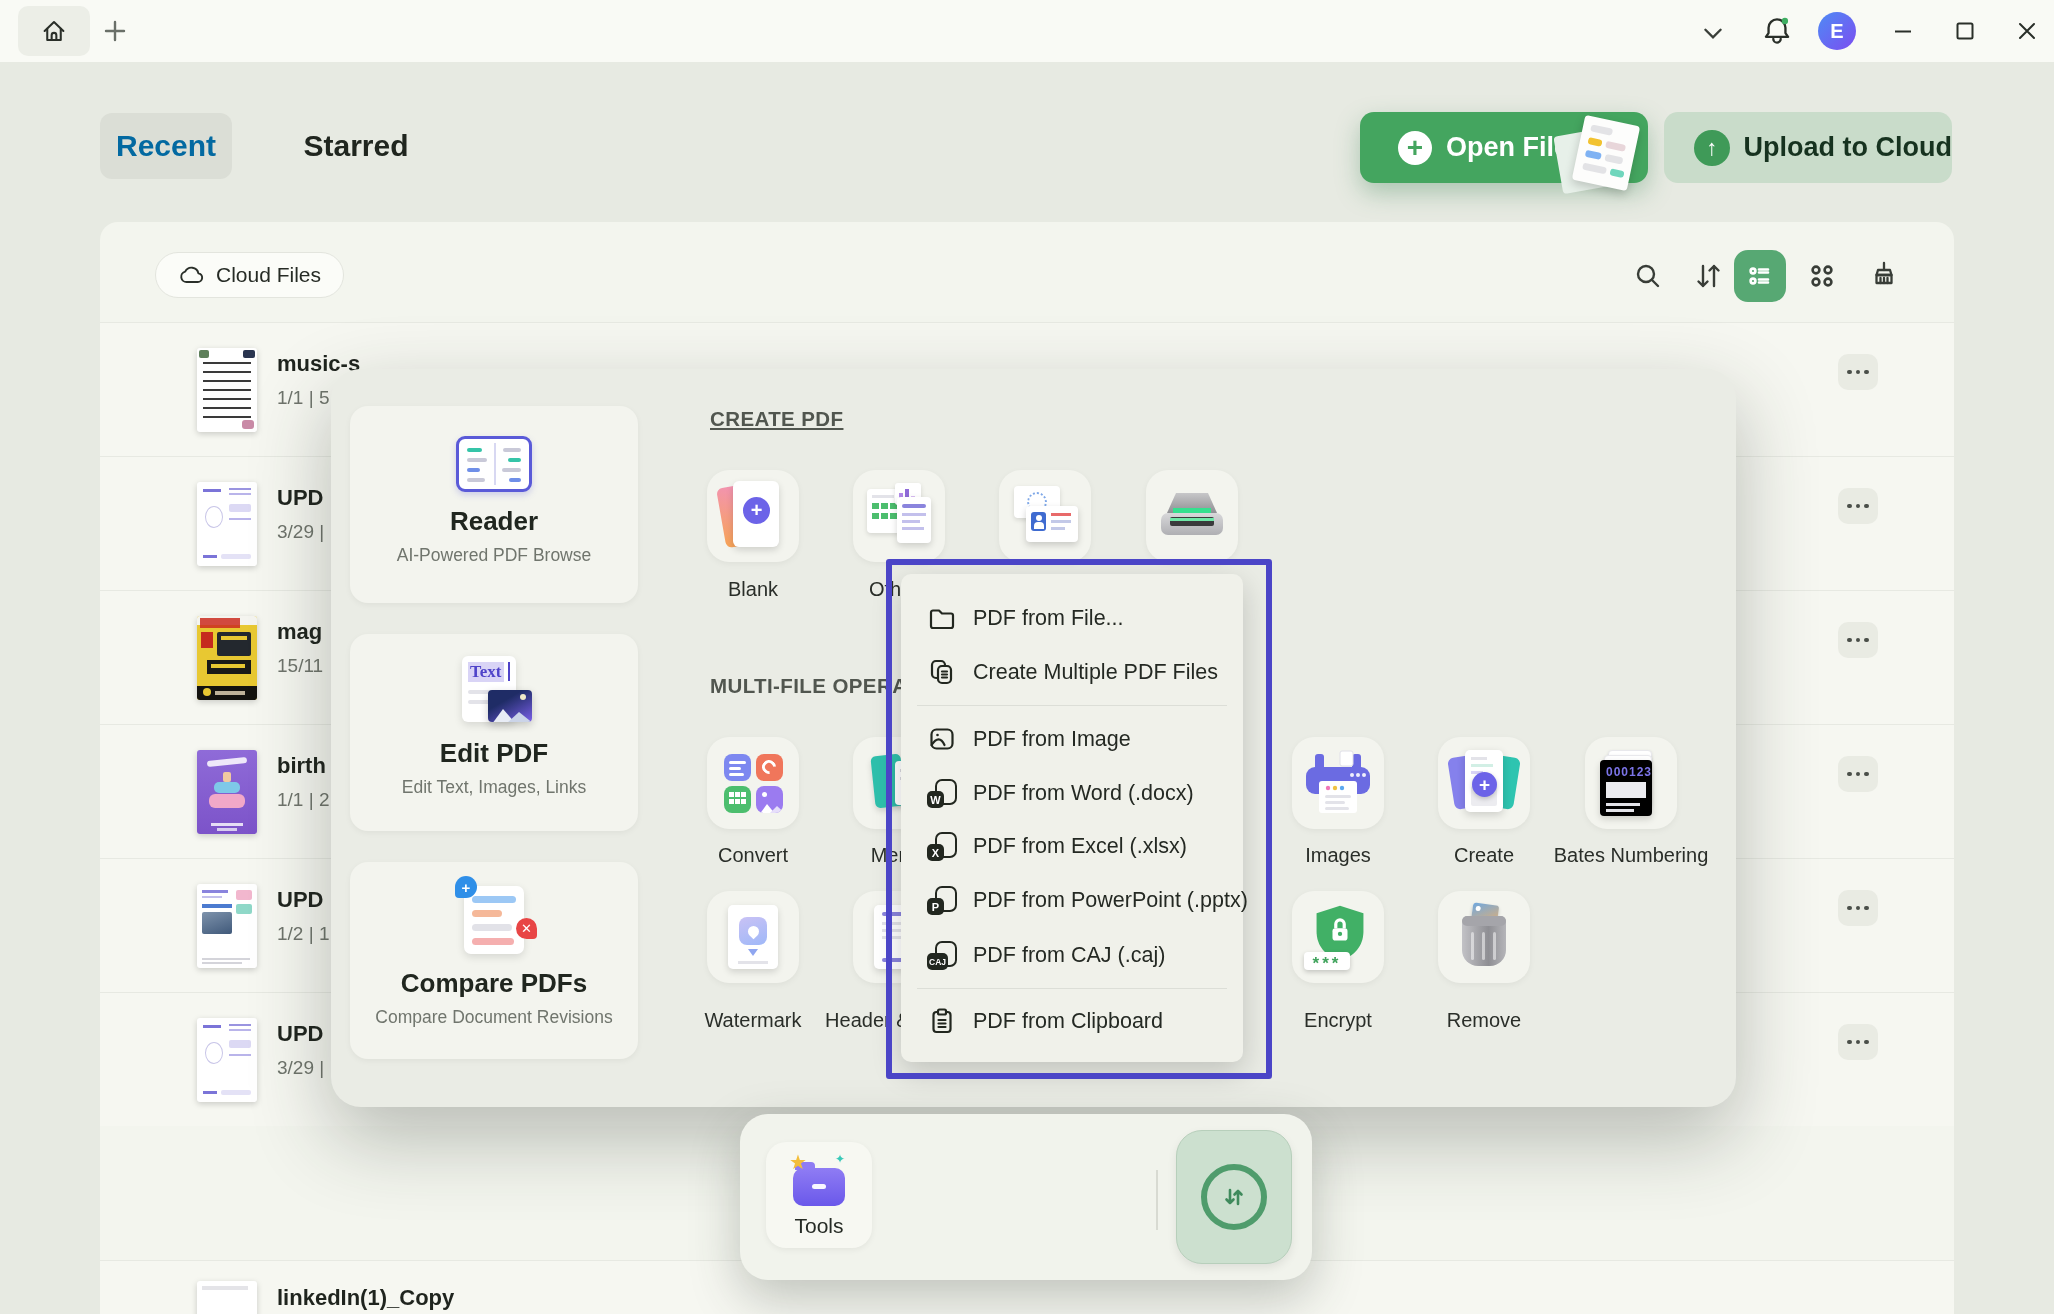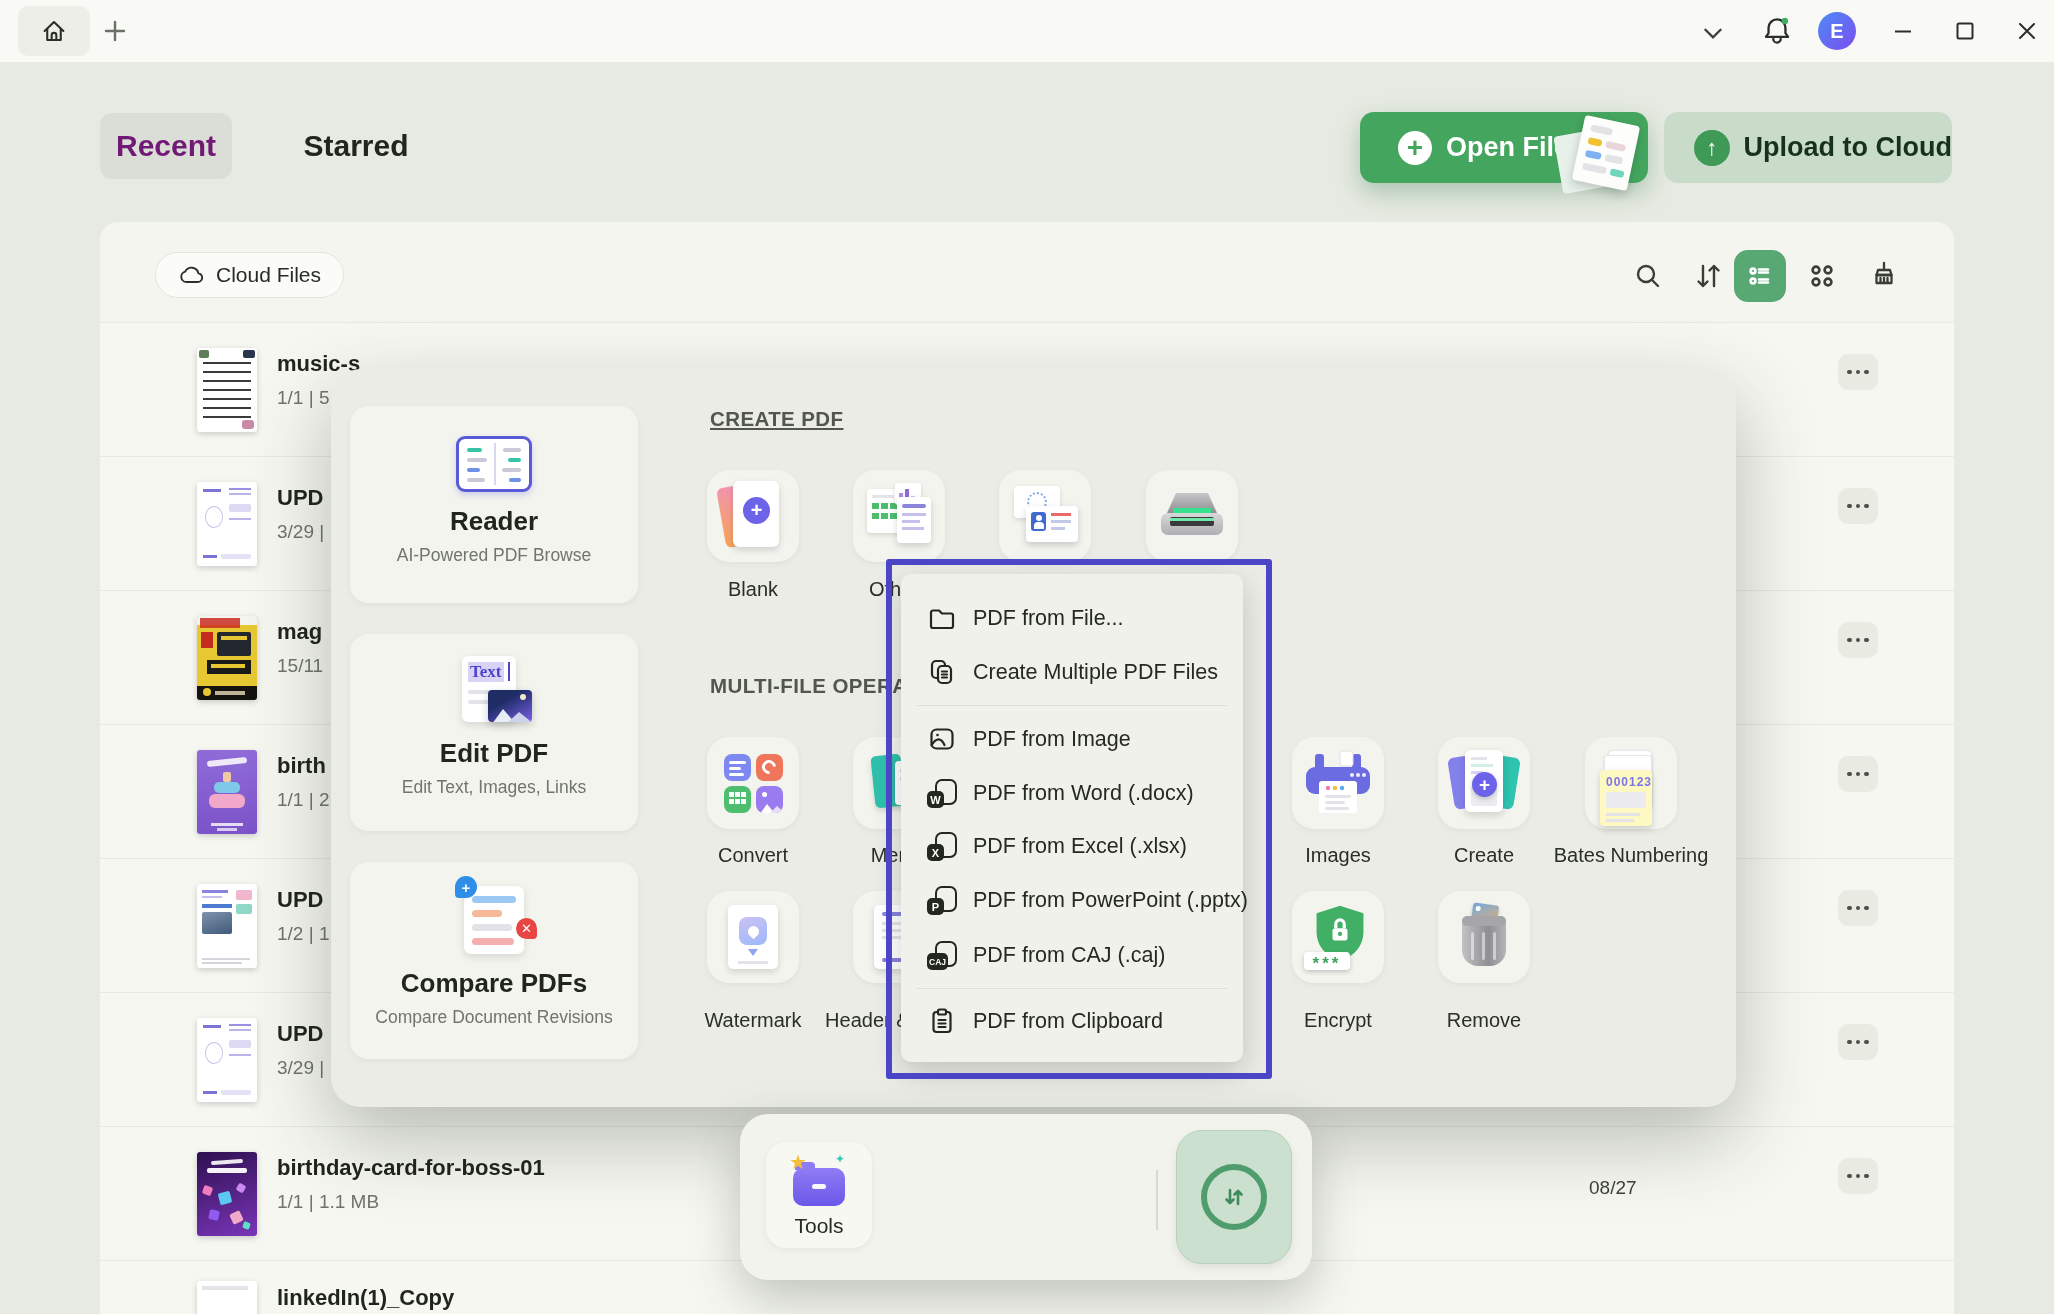--- a/index.html
+++ b/index.html
@@ -9,21 +9,21 @@
   svg { display:block; }
 
   
   #titlebar { left:0; top:0; width:2054px; height:62px; background:#F9FAF5; }
   .tab-home { left:18px; top:6px; width:72px; height:50px; border-radius:10px; background:#ECEEE7;
               display:flex; align-items:center; justify-content:center; }
   .winbtn { width:34px; height:34px; display:flex; align-items:center; justify-content:center; }
 
   
   .pill-tab { left:100px; top:113px; width:132px; height:66px; border-radius:12px; background:#DBDED6;
-              display:flex; align-items:center; justify-content:center; font-size:30px; font-weight:800; color:#701a75; }
+              display:flex; align-items:center; justify-content:center; font-size:30px; font-weight:800; color:#0369a1; }
   .plain-tab { left:288px; top:113px; width:136px; height:66px; display:flex; align-items:center; justify-content:center;
                font-size:30px; font-weight:800; color:#20261F; }
   .btn-green { left:1360px; top:112px; width:288px; height:71px; border-radius:14px; background:#44A55F;
                display:flex; align-items:center; gap:14px; padding-left:38px; color:#fff; font-size:27px; font-weight:700;
                box-shadow:0 10px 24px rgba(58,130,82,.35); overflow:visible; }
   .btn-light { left:1664px; top:112px; width:288px; height:71px; border-radius:14px; background:#C9DCCA;
                display:flex; align-items:center; gap:14px; padding-left:30px; color:#16321F; font-size:27px; font-weight:700; }
   .pluscirc { width:34px; height:34px; border-radius:50%; background:#fff; color:#44A55F; font-size:28px; font-weight:800;
               display:flex; align-items:center; justify-content:center; line-height:1; }
   .upcirc { width:36px; height:36px; border-radius:50%; background:#3F9A58; color:#fff; font-size:22px; font-weight:800;
@@ -327,40 +327,20 @@
     </div>
     <span class="fname">UPD</span>
     <span class="fmeta">3/29 |</span>
     <div class="dots">
         <i></i>
         <i></i>
         <i></i>
       </div>
   </div>
 
-  <div class="abs frow" style="top:1126px;">
-    <div class="thumb" style="background:linear-gradient(160deg,#2E1050,#7A35B8);">
-      <div class="abs" style="left:14px; top:8px; width:32px; height:4px; background:rgba(255,255,255,.9); border-radius:2px; transform:rotate(-4deg);"></div>
-      <div class="abs" style="left:10px; top:16px; width:40px; height:5px; background:rgba(255,255,255,.95); border-radius:2px;"></div>
-      <div class="abs" style="left:6px; top:34px; width:9px; height:9px; background:#F07BC0; transform:rotate(20deg); border-radius:2px;"></div>
-      <div class="abs" style="left:22px; top:40px; width:12px; height:12px; background:#5BC8F0; transform:rotate(-15deg); border-radius:2px;"></div>
-      <div class="abs" style="left:40px; top:32px; width:8px; height:8px; background:#C98AF0; transform:rotate(30deg); border-radius:2px;"></div>
-      <div class="abs" style="left:12px; top:58px; width:10px; height:10px; background:#8F5BF0; transform:rotate(12deg); border-radius:2px;"></div>
-      <div class="abs" style="left:34px; top:60px; width:11px; height:11px; background:#F2A8C8; transform:rotate(-25deg); border-radius:2px;"></div>
-      <div class="abs" style="left:46px; top:70px; width:7px; height:7px; background:#5BE0C8; transform:rotate(18deg); border-radius:2px;"></div>
-    </div>
-    <span class="fname">birthday-card-for-boss-01</span>
-    <span class="fmeta">1/1 | 1.1 MB</span>
-    <span class="fdate">08/27</span>
-    <div class="dots">
-        <i></i>
-        <i></i>
-        <i></i>
-      </div>
-  </div>
 
   <div class="abs frow" style="top:1260px;">
     <div class="thumb" style="top:20px;">
       <div class="abs" style="left:5px; top:5px; width:46px; height:4px; background:#E4E4E8;"></div>
     </div>
     <span class="fname" style="top:24px;">linkedIn(1)_Copy</span>
   </div>
 
   <div class="abs" id="modal"></div>
 
@@ -552,21 +532,21 @@
         <div class="abs" style="left:6px; top:21px; width:12px; height:3px; background:#D9D4F6;"></div>
         <div class="abs" style="left:6px; top:36px; width:26px; height:20px; background:#ECECF0; border-radius:2px;"></div>
       </div>
       <div class="abs" style="left:21px; top:22px; width:25px; height:25px; border-radius:50%; background:#6C63E8; color:#fff; font-size:19px; font-weight:800; display:flex; align-items:center; justify-content:center; box-shadow:0 2px 5px rgba(0,0,0,.2);">+</div>
     </div>
   </div>
   <div class="tile" style="left:1585px; top:737px;">
     <div style="position:relative; width:62px; height:66px;">
       <div class="abs" style="left:8px; top:0;  width:44px; height:56px; background:#fff; border-radius:4px; box-shadow:0 1px 3px rgba(0,0,0,.12); border:1px solid #E8E8EC;"></div>
       <div class="abs" style="left:4px; top:5px; width:48px; height:56px; background:#fff; border-radius:4px; box-shadow:0 1px 3px rgba(0,0,0,.12); border:1px solid #E8E8EC;"></div>
-      <div class="abs" style="left:0; top:20px; width:52px; height:56px; background:#fef9c3; border-radius:4px; box-shadow:0 3px 7px rgba(0,0,0,.16);text-align:center;">
+      <div class="abs" style="left:0; top:10px; width:52px; height:56px; background:#000000; border-radius:4px; box-shadow:0 3px 7px rgba(0,0,0,.16);text-align:center;">
         <div style="position:absolute; left:6px; top:5px; font-size:12px; font-weight:800; color:#7B74E8; letter-spacing:1px;">000123</div>
         <div class="abs" style="left:6px; top:22px; width:40px; height:16px; background:#ECECF0;"></div>
         <div class="abs" style="left:6px; top:43px; width:34px; height:3px; background:#E3E3E9;"></div>
         <div class="abs" style="left:6px; top:49px; width:28px; height:3px; background:#E3E3E9;"></div>
       </div>
     </div>
   </div>
   <div class="tlabel" style="left:653px; top:844px;">Convert</div>
   <div class="tlabel" style="left:799px; top:844px;">Merge</div>
   <div class="tlabel" style="left:1238px; top:844px;">Images</div>

